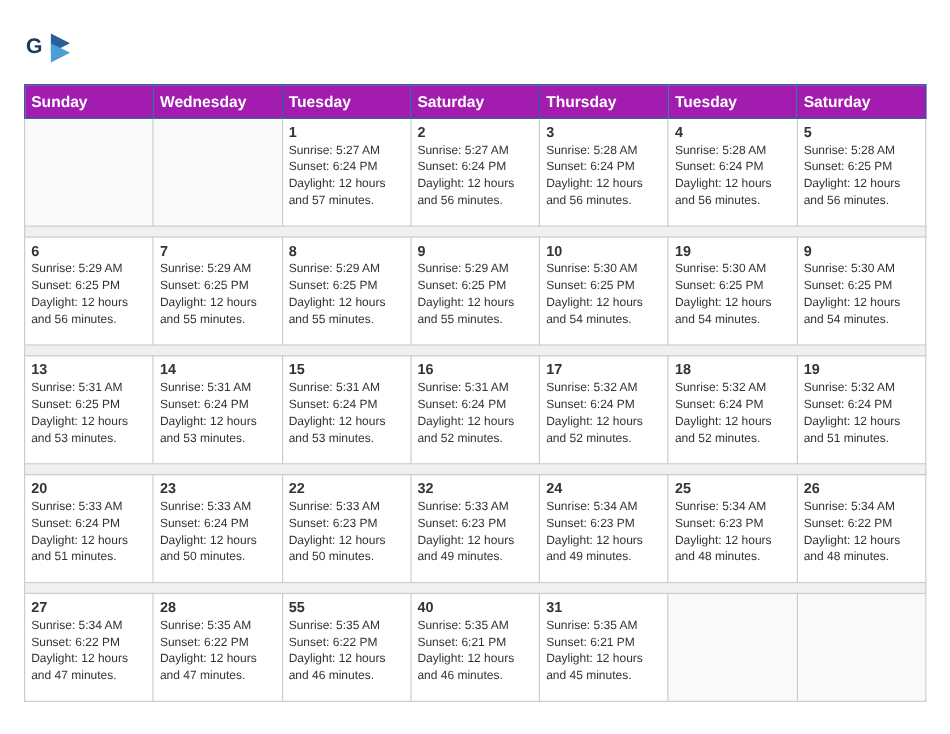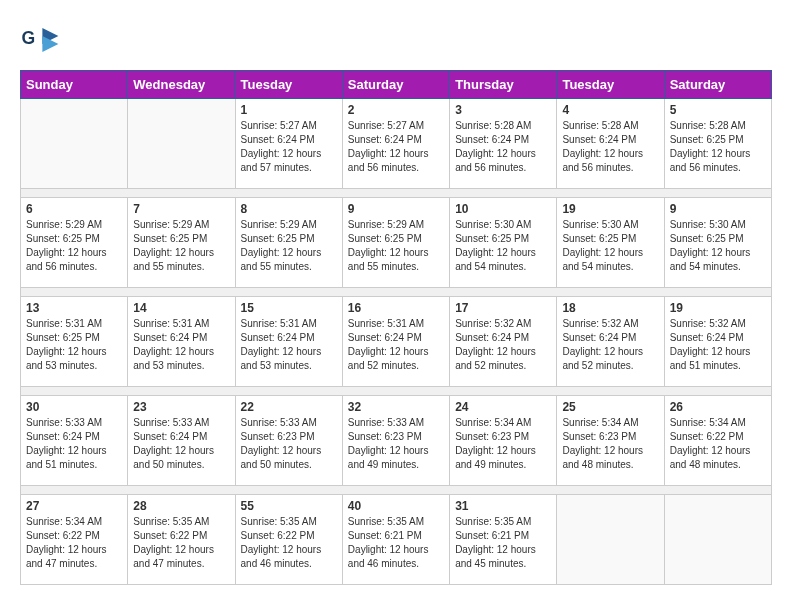--- a/index.html
+++ b/index.html
@@ -244,21 +244,21 @@
           <div class="day-info" style="white-space: pre-line;">Sunrise: 5:32 AM
 Sunset: 6:24 PM
 Daylight: 12 hours and 51 minutes.</div>
         </td>
       </tr>
       <tr>
         <td colspan="7" class="row-separator"></td>
       </tr>
       <tr>
         <td>
-          <div class="day-number">30</div>
+          <div class="day-number">20</div>
           <div class="day-info" style="white-space: pre-line;">Sunrise: 5:33 AM
 Sunset: 6:24 PM
 Daylight: 12 hours and 51 minutes.</div>
         </td>
         <td>
           <div class="day-number">23</div>
           <div class="day-info" style="white-space: pre-line;">Sunrise: 5:33 AM
 Sunset: 6:24 PM
 Daylight: 12 hours and 50 minutes.</div>
         </td>

